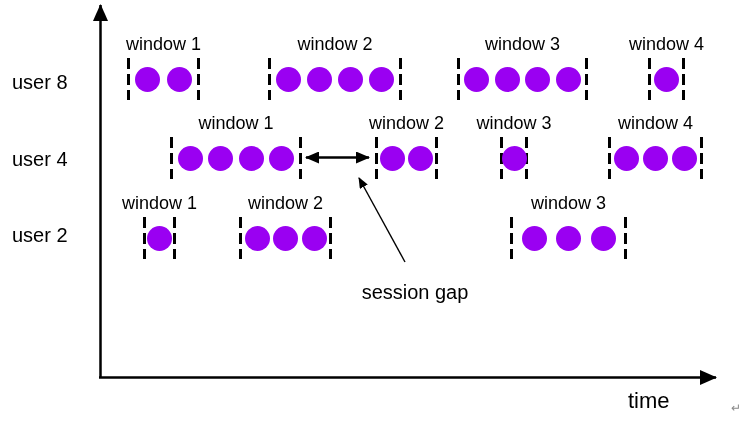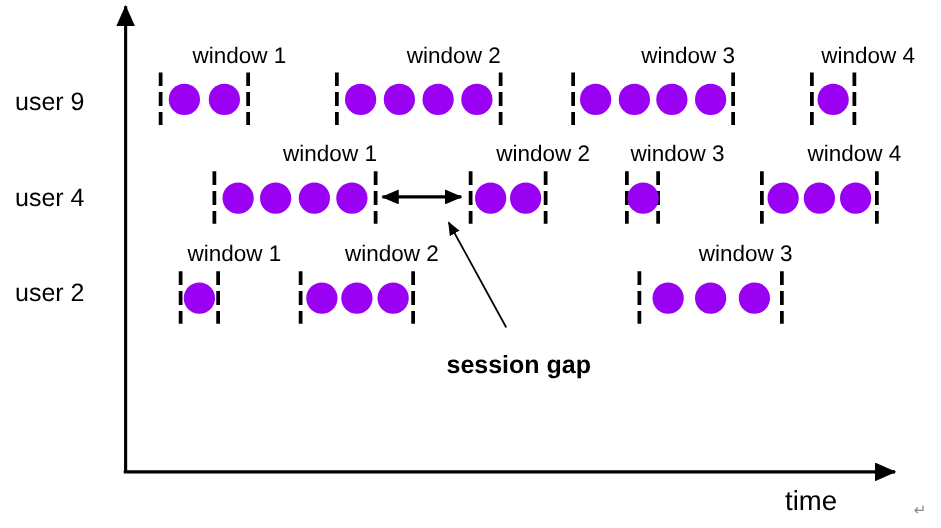--- a/index.html
+++ b/index.html
@@ -32,21 +32,20 @@
     height: 42px;
   }
   .wlabel {
     position: absolute;
     top: -23px;
     left: 50%;
     transform: translateX(-50%);
     font-size: 18px;
     line-height: 1.1;
     white-space: nowrap;
-    margin-left: 28px;
   }
   .dash {
     position: absolute;
     top: 0;
     width: 3px;
     height: 42px;
     background: repeating-linear-gradient(to bottom, var(--line,#000) 0 11px, transparent 11px 16px);
   }
   .dash.left  { left: 0; }
   .dash.right { right: 0; }
@@ -64,21 +63,20 @@
     flex: 0 0 auto;
     background: var(--dot, #9A00F2);
   }
   .session-gap-label {
     position: absolute;
     left: 415px;
     top: 281px;
     transform: translateX(-50%);
     font-size: 20px;
     white-space: nowrap;
-    font-weight: bold;
   }
   .time-label {
     position: absolute;
     left: 628px;
     top: 388px;
     font-size: 22px;
     white-space: nowrap;
   }
   .return-mark {
     position: absolute;
@@ -105,21 +103,21 @@
         <path class="ah" d="M0,0 L11,4.5 L0,9 Z"></path>
       </marker>
     </defs>
 
     <line class="ln" x1="100.5" y1="378" x2="100.5" y2="5" stroke-width="2.5" marker-end="url(#ah-l)"></line>
     <line class="ln" x1="99" y1="377.5" x2="716" y2="377.5" stroke-width="2.5" marker-end="url(#ah-l)"></line>
     <line class="ln" x1="306" y1="157.5" x2="369" y2="157.5" stroke-width="2.5" marker-start="url(#ah-m)" marker-end="url(#ah-m)"></line>
     <line class="ln" x1="405" y1="262" x2="359" y2="178" stroke-width="1.4" marker-end="url(#ah-s)"></line>
   </svg>
 
-  <div class="user-label" style="top:71px">user 9</div>
+  <div class="user-label" style="top:71px">user 8</div>
   <div class="user-label" style="top:148px">user 4</div>
   <div class="user-label" style="top:224px">user 2</div>
 
   <div class="window" style="left:127px;top:58px;width:73px">
     <div class="wlabel">window 1</div>
     <div class="dash left"></div>
     <div class="dash right"></div>
     <div class="dots">
         <div class="dot"></div>
         <div class="dot"></div>

